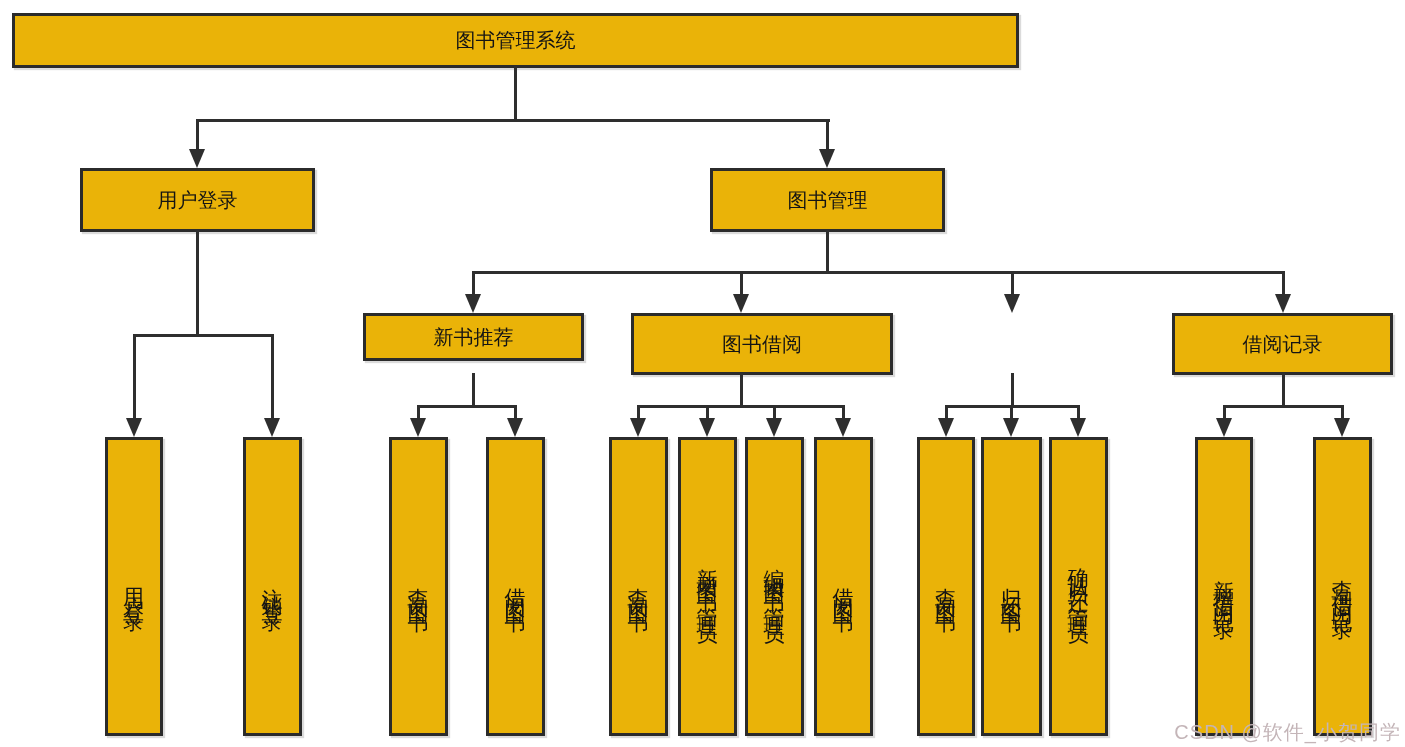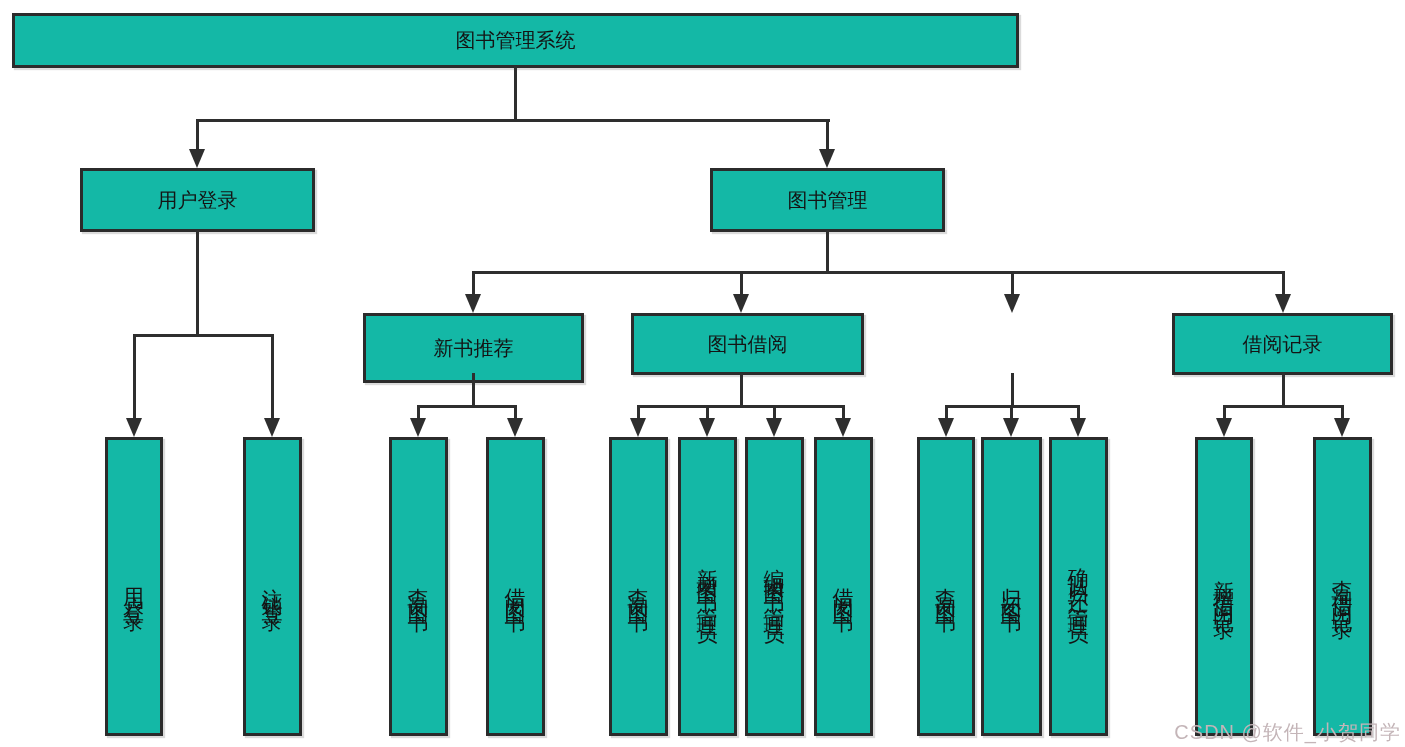--- a/index.html
+++ b/index.html
@@ -7,21 +7,21 @@
     position:relative;
     width:1405px;height:747px;
     background:#ffffff;
     font-family:"Liberation Sans","DejaVu Sans",sans-serif;
     overflow:hidden;
   }
   .box{
     position:absolute;
     box-sizing:border-box;
     border:3px solid #2b2b2b;
-    background:#14b8a6;
+    background:#eab308;
     display:flex;align-items:center;justify-content:center;
     color:#141414;
     font-size:20px;
     box-shadow:2px 2px 1px rgba(0,0,0,0.14);
   }
   .leaf{
     font-size:21px;
   }
   .leaf .vtext{
     writing-mode:vertical-lr;
@@ -58,24 +58,24 @@
     <span>图书管理系统</span>
   </div>
 
   <div class="box" style="left:80px;top:168px;width:235px;height:64px;">
     <span>用户登录</span>
   </div>
   <div class="box" style="left:710px;top:168px;width:235px;height:64px;">
     <span>图书管理</span>
   </div>
 
-  <div class="box" style="left:363px;top:313px;width:221px;height:70px;">
+  <div class="box" style="left:363px;top:313px;width:221px;height:48px;">
     <span>新书推荐</span>
   </div>
-  <div class="box" style="left:631px;top:313px;width:233px;height:62px;">
+  <div class="box" style="left:631px;top:313px;width:262px;height:62px;">
     <span>图书借阅</span>
   </div>
   <div class="box" style="left:1172px;top:313px;width:221px;height:62px;">
     <span>借阅记录</span>
   </div>
 
   <div class="box leaf" style="left:105px;top:437px;width:58px;height:299px;">
     <span class="vtext">用户登录</span>
   </div>
   <div class="box leaf" style="left:243px;top:437px;width:59px;height:299px;">

